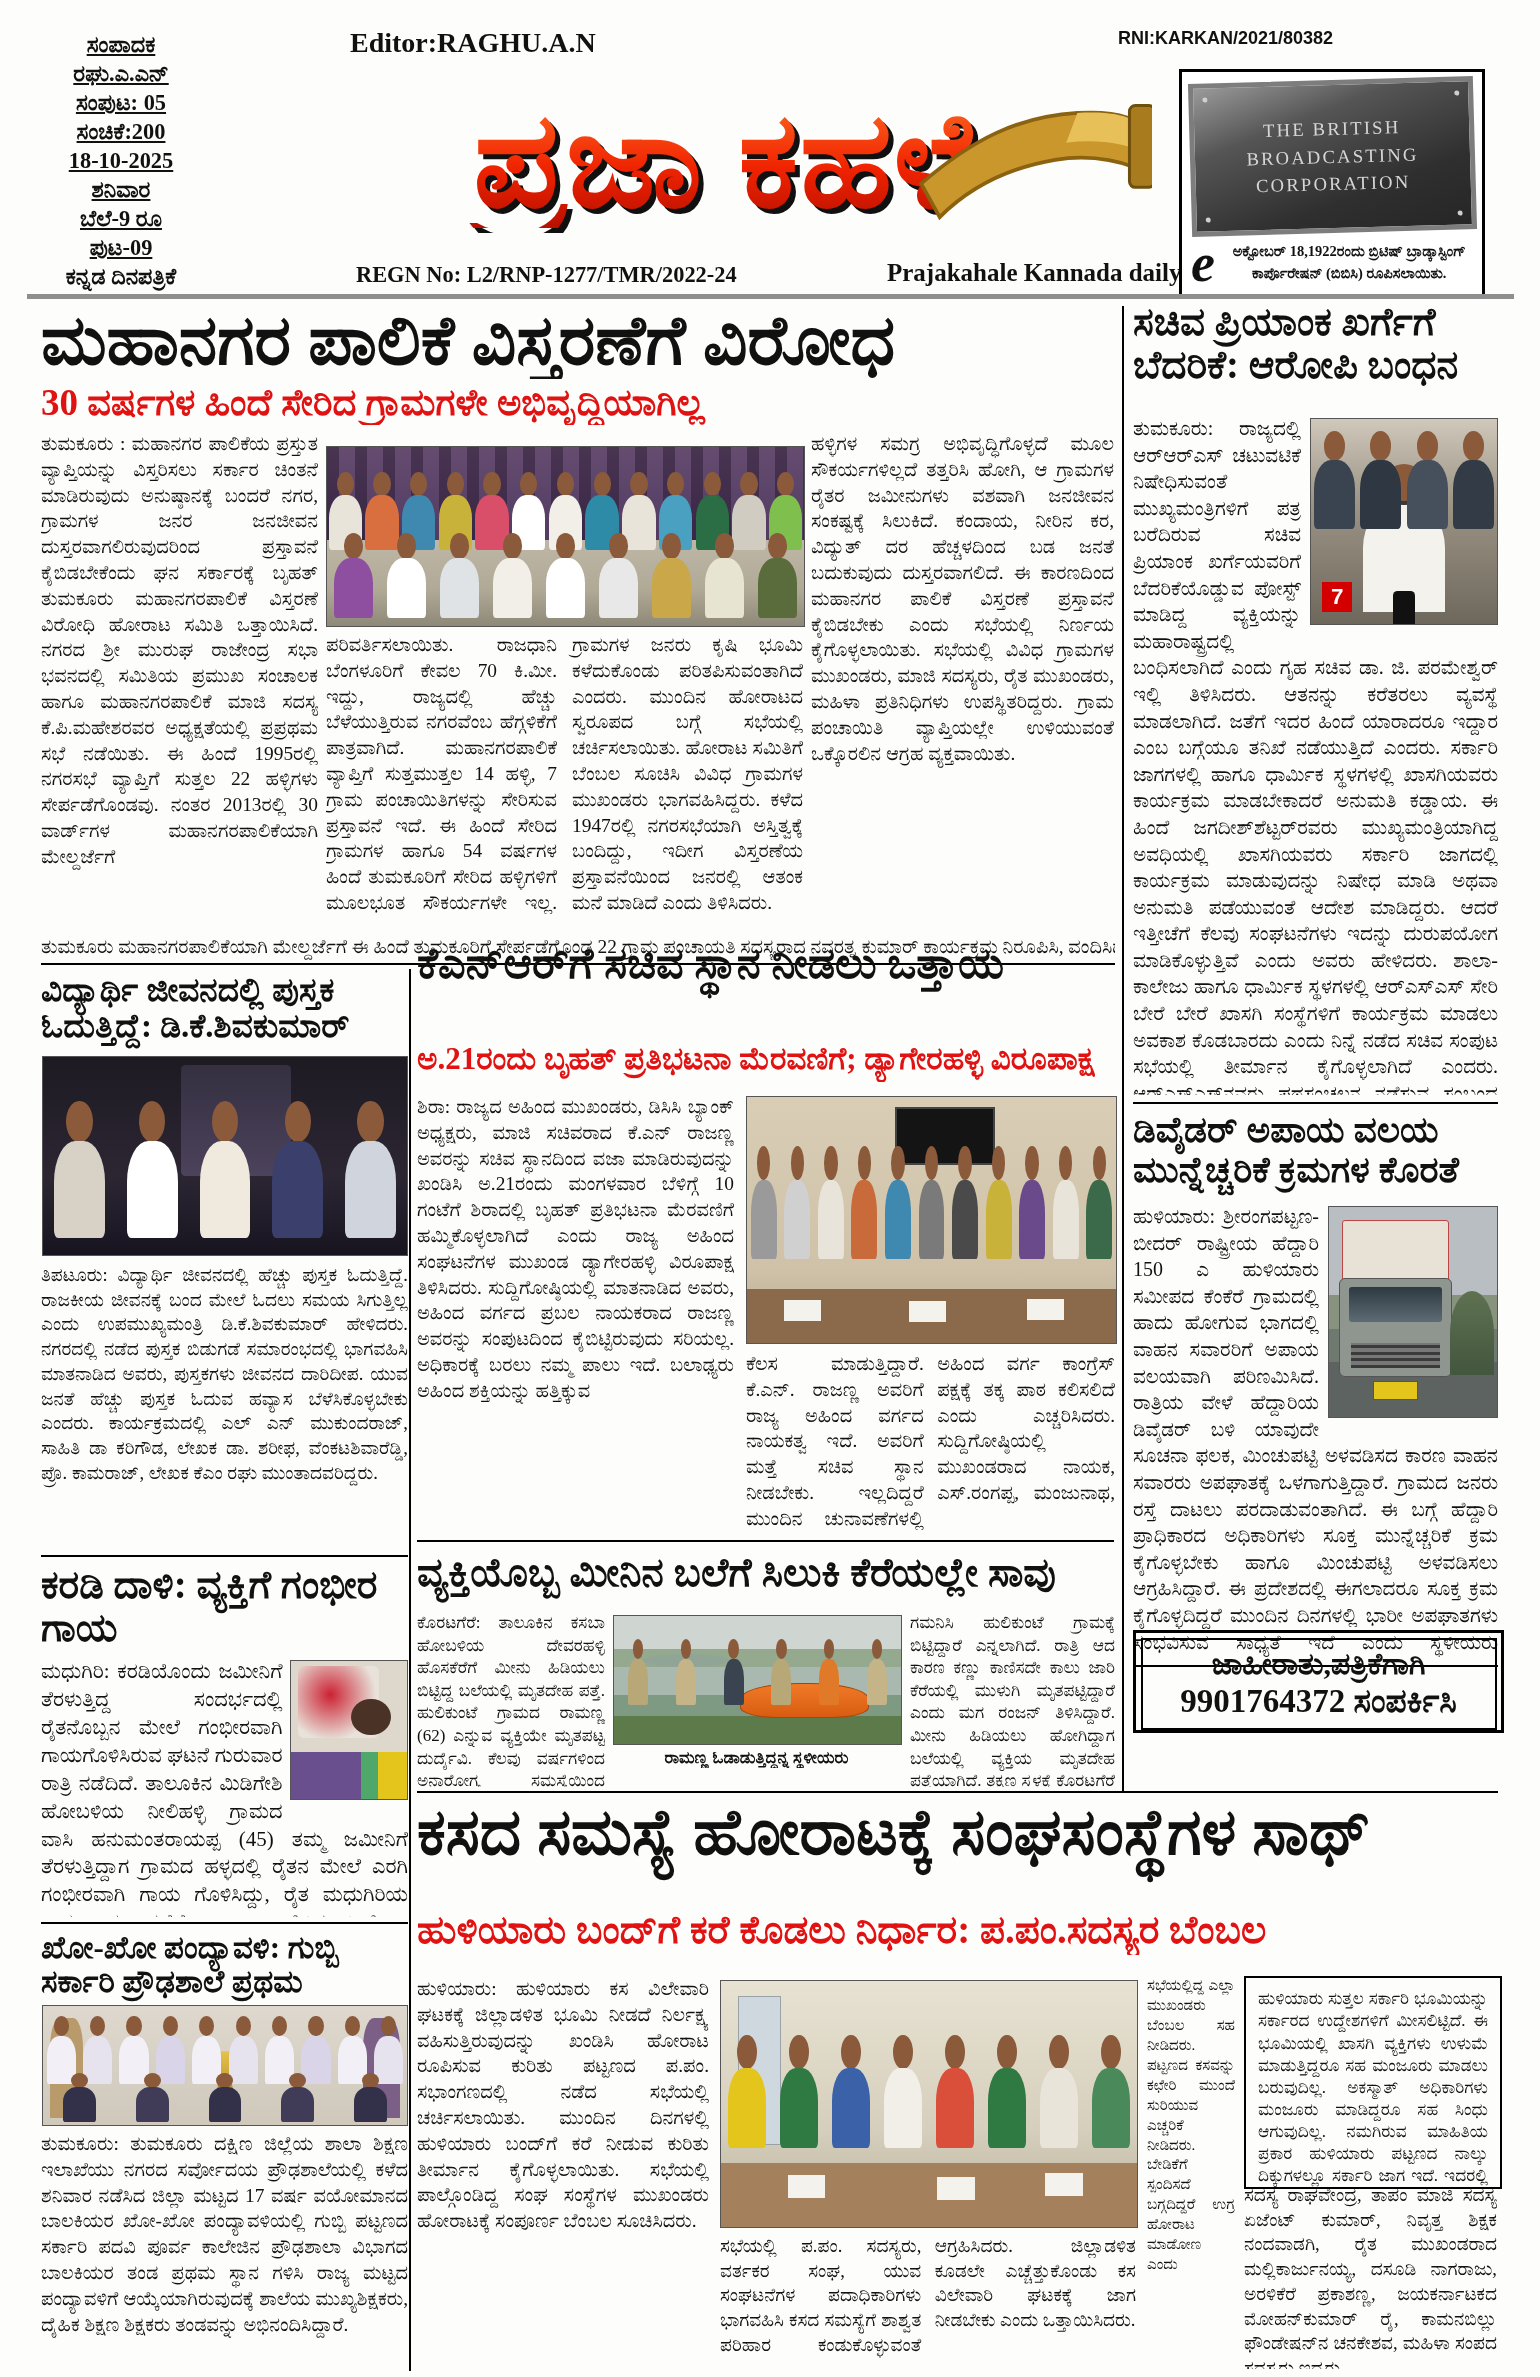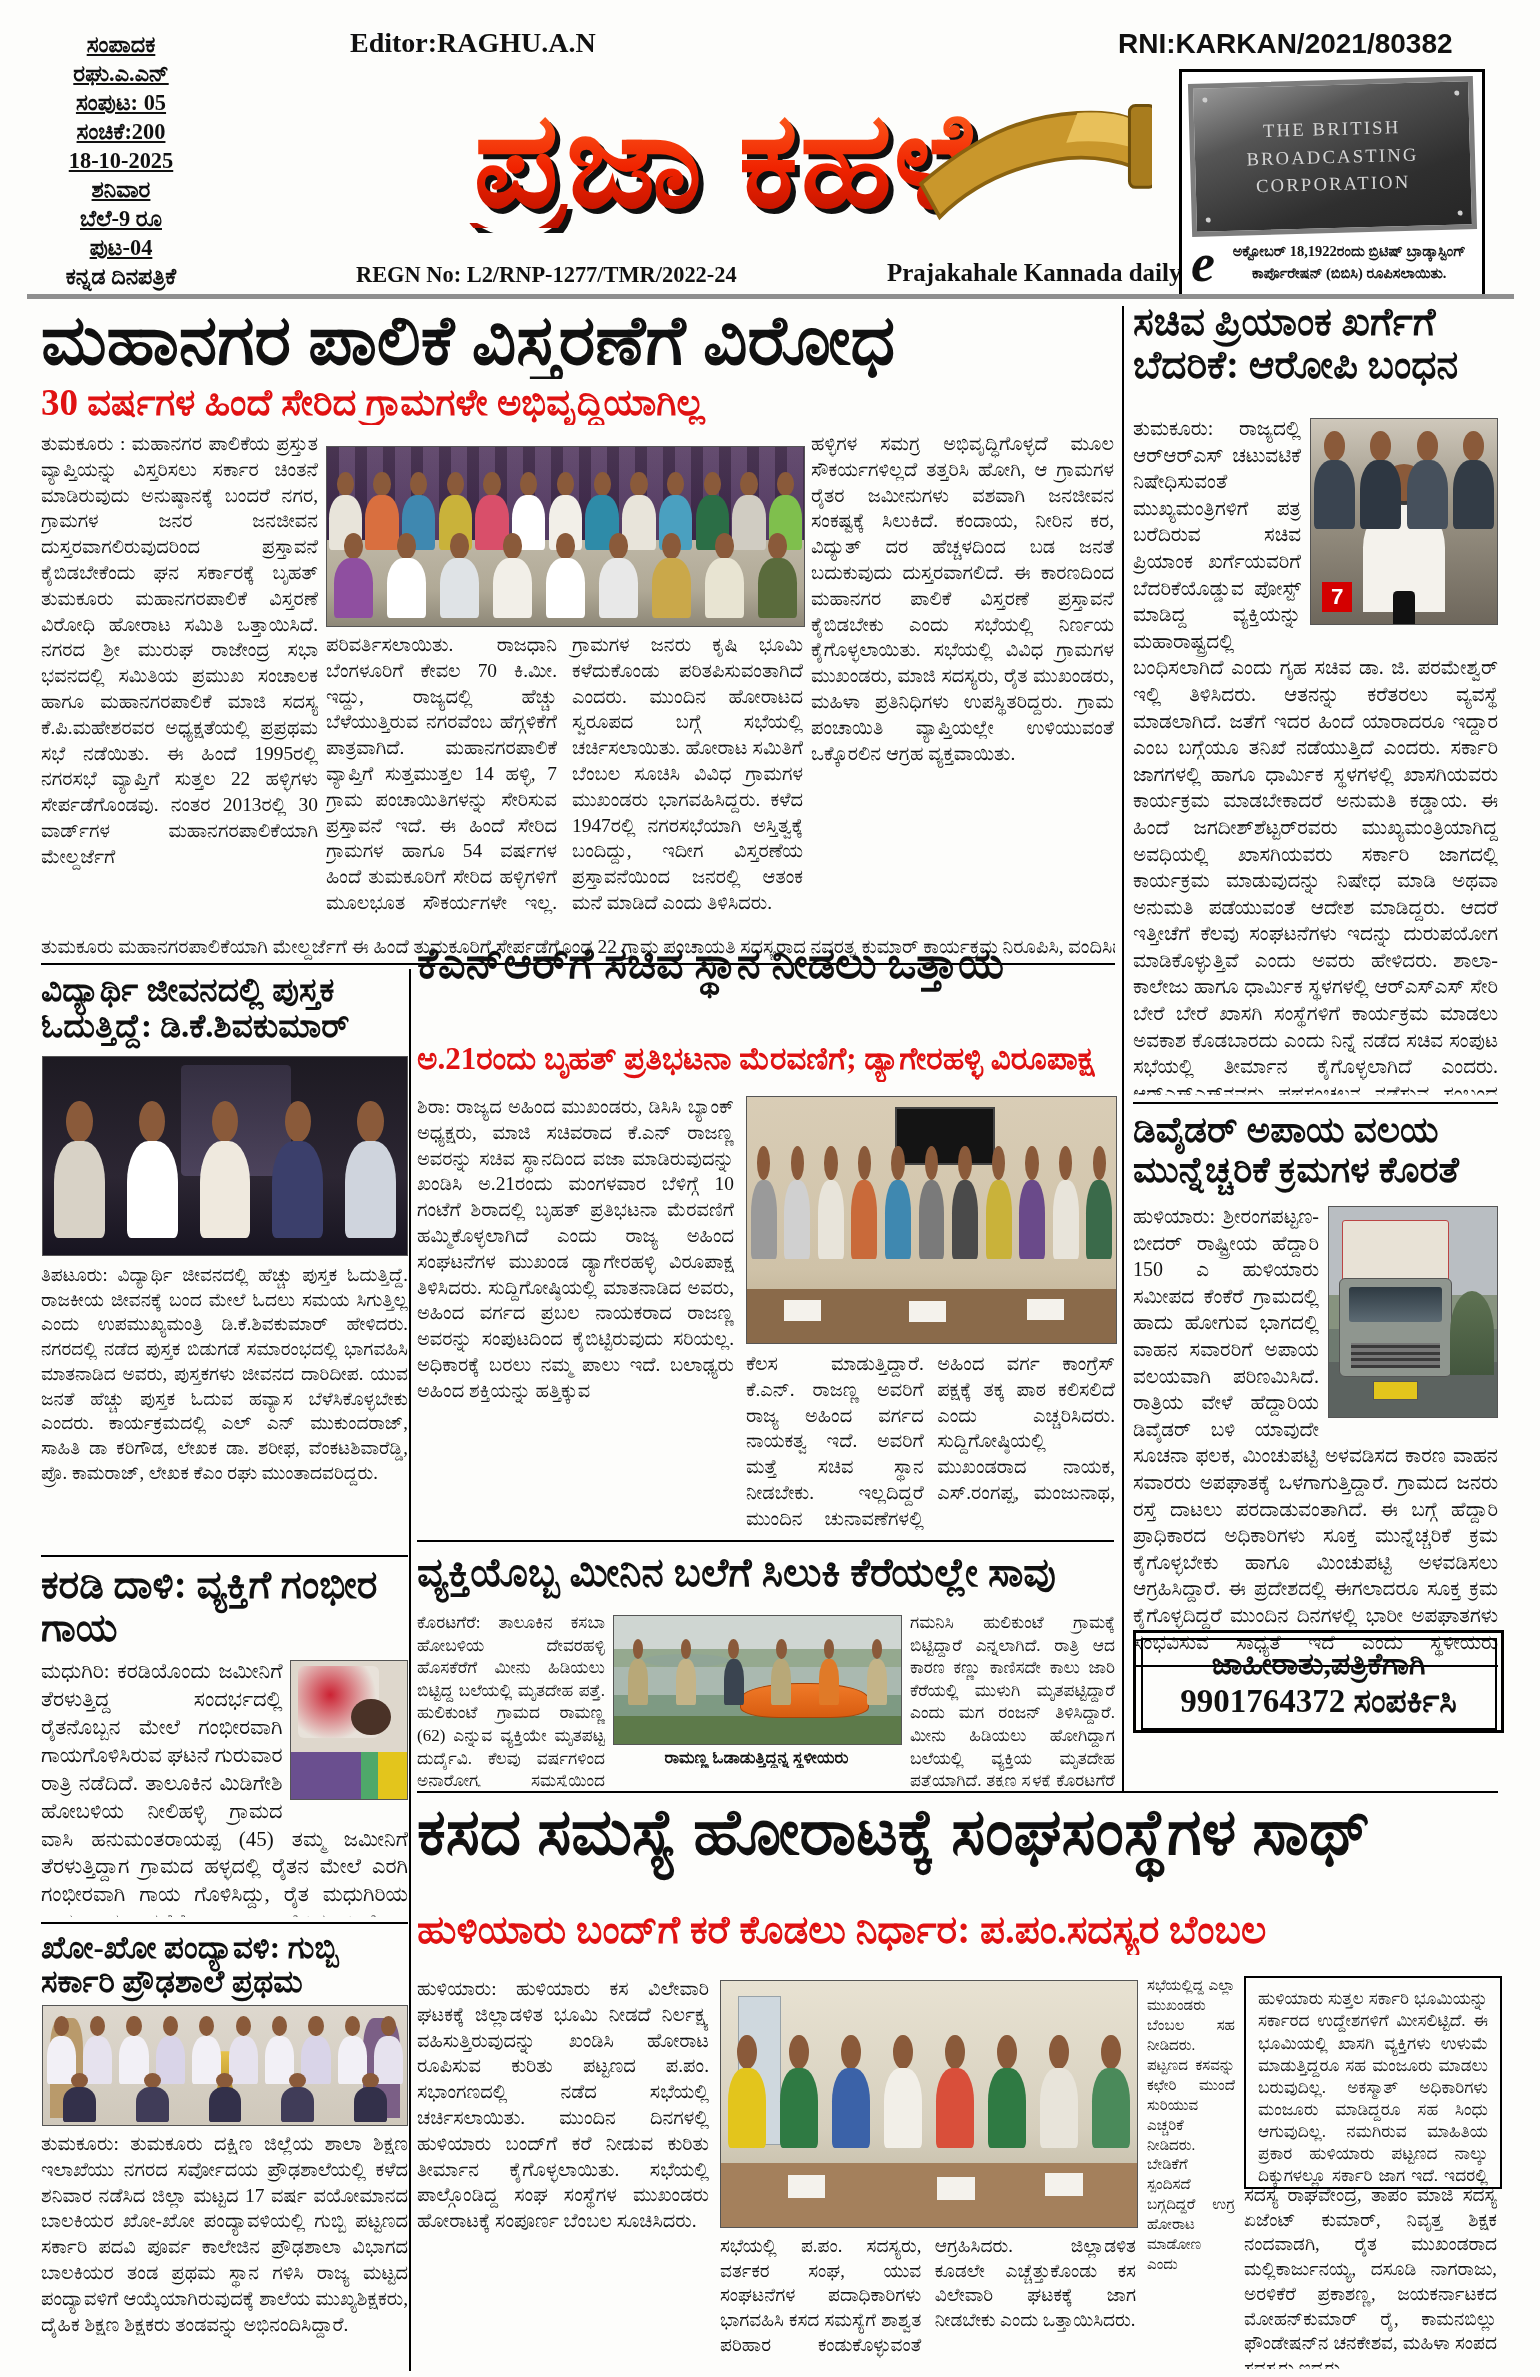--- a/index.html
+++ b/index.html
@@ -40,26 +40,26 @@
 <div class="page">
 
   <div class="abs" style="left:41px;top:30px;width:160px">
     <span class="mast-line">ಸಂಪಾದಕ</span>
     <span class="mast-line">ರಘು.ಎ.ಎನ್</span>
     <span class="mast-line">ಸಂಪುಟ: 05</span>
     <span class="mast-line">ಸಂಚಿಕೆ:200</span>
     <span class="mast-line">18-10-2025</span>
     <span class="mast-line">ಶನಿವಾರ</span>
     <span class="mast-line">ಬೆಲೆ-9 ರೂ</span>
-    <span class="mast-line">ಪುಟ-04</span>
+    <span class="mast-line">ಪುಟ-09</span>
     <span class="mast-line mast-last">ಕನ್ನಡ ದಿನಪತ್ರಿಕೆ</span>
   </div>
 
   <div class="abs serifb" style="left:350px;top:27px;font-size:28px">Editor:RAGHU.A.N</div>
-  <div class="abs serifb" style="left:1118px;top:28px;font-size:28px;font-family:'Liberation Sans',sans-serif">RNI:KARKAN/2021/80382</div>
+  <div class="abs serifb" style="left:1118px;top:28px;font-size:18px;font-family:'Liberation Sans',sans-serif">RNI:KARKAN/2021/80382</div>
 
   <div class="abs logo-title" style="left:328px;top:95px;width:790px">ಪ್ರಜಾ ಕಹಳೆ</div>
 
   <svg class="abs" style="left:906px;top:72px" width="246" height="186" viewBox="0 0 330 250">
     <path d="M20 150 C 90 90, 150 60, 230 55 C 280 52, 310 60, 322 80 L 328 140 C 300 120, 250 110, 200 118 C 130 130, 80 160, 45 195 Z" fill="#c9972c" stroke="#8a6210" stroke-width="5"></path>
     <path d="M230 55 C 280 52, 310 60, 322 80 L 325 110 C 295 95, 255 90, 215 95 Z" fill="#e8c05a"></path>
     <rect x="300" y="45" width="34" height="110" rx="8" fill="#a87c1e" stroke="#6e4f0c" stroke-width="4"></rect>
   </svg>
 
   <div class="abs serifb" style="left:356px;top:262px;font-size:22.4px">REGN No: L2/RNP-1277/TMR/2022-24</div>

